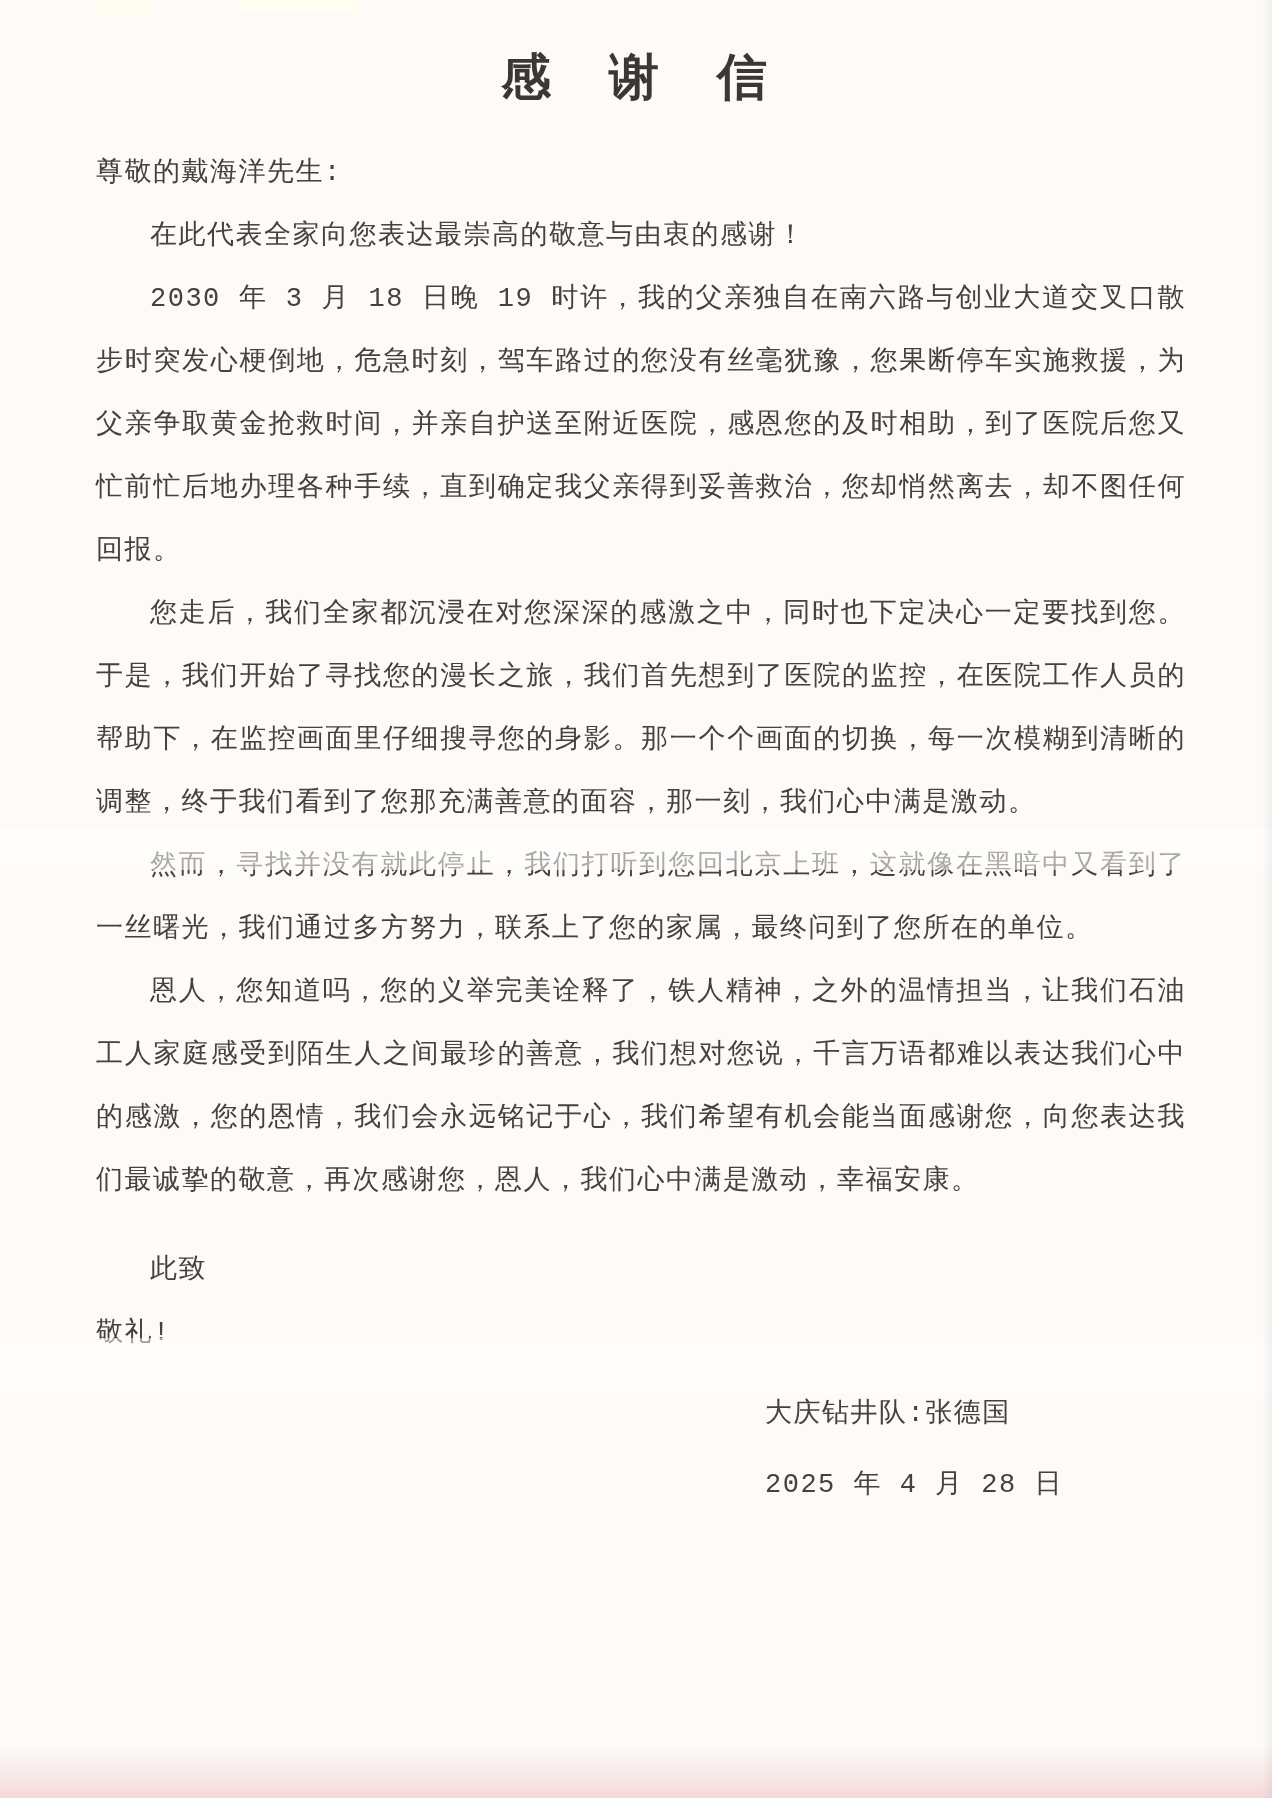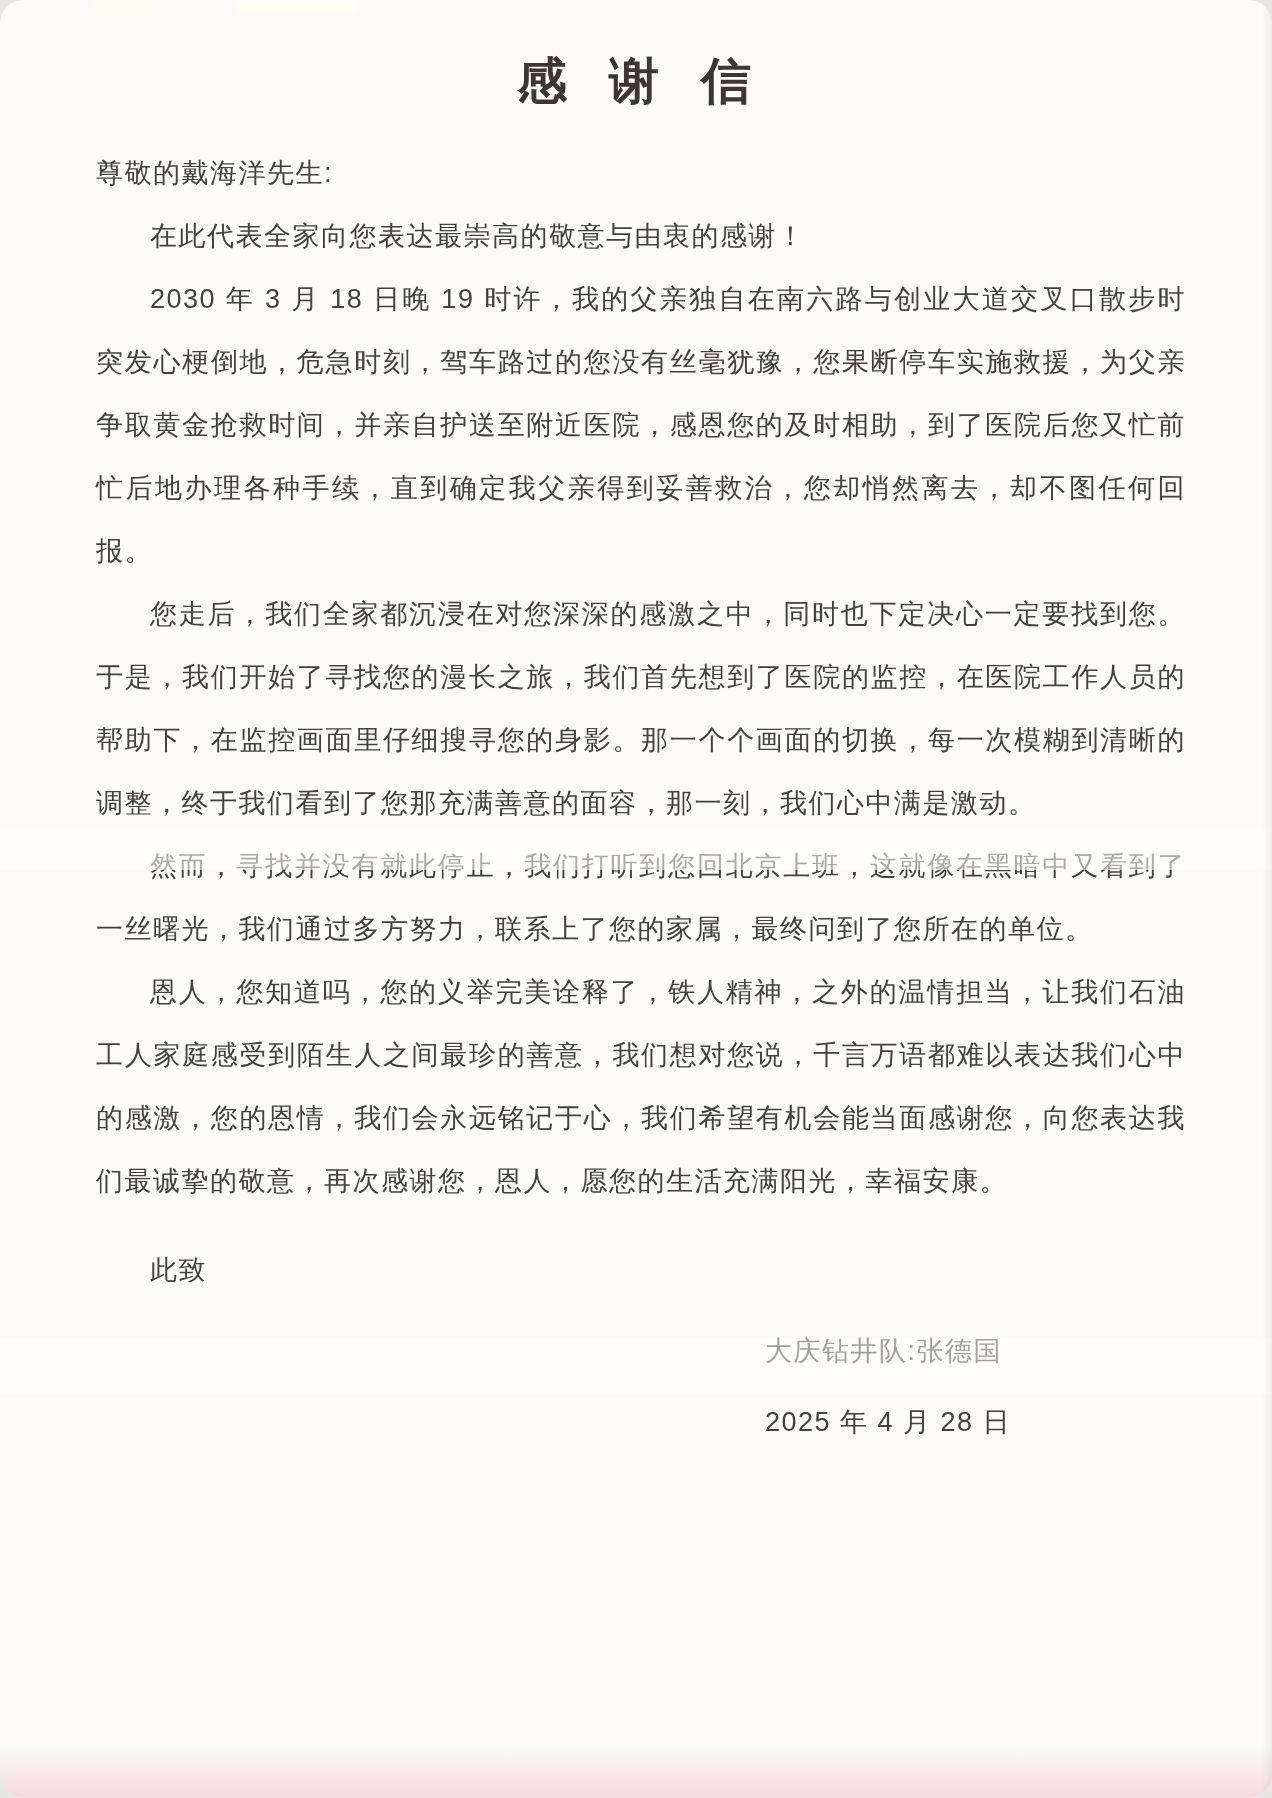--- a/index.html
+++ b/index.html
@@ -7,25 +7,24 @@
     padding: 0;
     background: #e9e7e4;
   }
   .page {
     position: relative;
     width: 1272px;
     height: 1798px;
     margin: 0 auto;
     background: #fcfbf8;
     overflow: hidden;
-    font-family: Liberation Sans, sans-serif;
+    font-family: Liberation Mono, monospace;
     color: #45413d;
     box-sizing: border-box;
     padding: 42px 86px 0 96px;
-    border-radius: 24px;
   }
   
   .artifact {
     position: absolute;
     pointer-events: none;
   }
   .artifact.top-smudge-1 {
     left: 94px; top: 0; width: 58px; height: 16px;
     background: #fffdf0; opacity: 0.9; border-radius: 0 0 8px 8px;
   }
@@ -110,24 +109,25 @@
     <p class="salutation">尊敬的戴海洋先生:</p>
 
     <p class="para">在此代表全家向您表达最崇高的敬意与由衷的感谢！</p>
 
     <p class="para">2030 年 3 月 18 日晚 19 时许，我的父亲独自在南六路与创业大道交叉口散步时突发心梗倒地，危急时刻，驾车路过的您没有丝毫犹豫，您果断停车实施救援，为父亲争取黄金抢救时间，并亲自护送至附近医院，感恩您的及时相助，到了医院后您又忙前忙后地办理各种手续，直到确定我父亲得到妥善救治，您却悄然离去，却不图任何回报。</p>
 
     <p class="para">您走后，我们全家都沉浸在对您深深的感激之中，同时也下定决心一定要找到您。于是，我们开始了寻找您的漫长之旅，我们首先想到了医院的监控，在医院工作人员的帮助下，在监控画面里仔细搜寻您的身影。那一个个画面的切换，每一次模糊到清晰的调整，终于我们看到了您那充满善意的面容，那一刻，我们心中满是激动。</p>
 
     <p class="para">然而，寻找并没有就此停止，我们打听到您回北京上班，这就像在黑暗中又看到了一丝曙光，我们通过多方努力，联系上了您的家属，最终问到了您所在的单位。</p>
 
-    <p class="para">恩人，您知道吗，您的义举完美诠释了，铁人精神，之外的温情担当，让我们石油工人家庭感受到陌生人之间最珍的善意，我们想对您说，千言万语都难以表达我们心中的感激，您的恩情，我们会永远铭记于心，我们希望有机会能当面感谢您，向您表达我们最诚挚的敬意，再次感谢您，恩人，愿您的生活充满阳光，幸福安康。</p>
+    <p class="para">恩人，您知道吗，您的义举完美诠释了，铁人精神，之外的温情担当，让我们石油工人家庭感受到陌生人之间最珍的善意，我们想对您说，千言万语都难以表达我们心中的感激，您的恩情，我们会永远铭记于心，我们希望有机会能当面感谢您，向您表达我们最诚挚的敬意，再次感谢您，恩人，我们心中满是激动，幸福安康。</p>
 
     <p class="closing-cizhi">此致</p>
 
+    <p class="closing-jingli">敬礼!</p>
 
     <div class="sig-block">
       <p class="sig-line">大庆钻井队:张德国</p>
       <p class="sig-line">2025 年 4 月 28 日</p>
     </div>
 
   </div>
 </div>
 
 </body></html>

